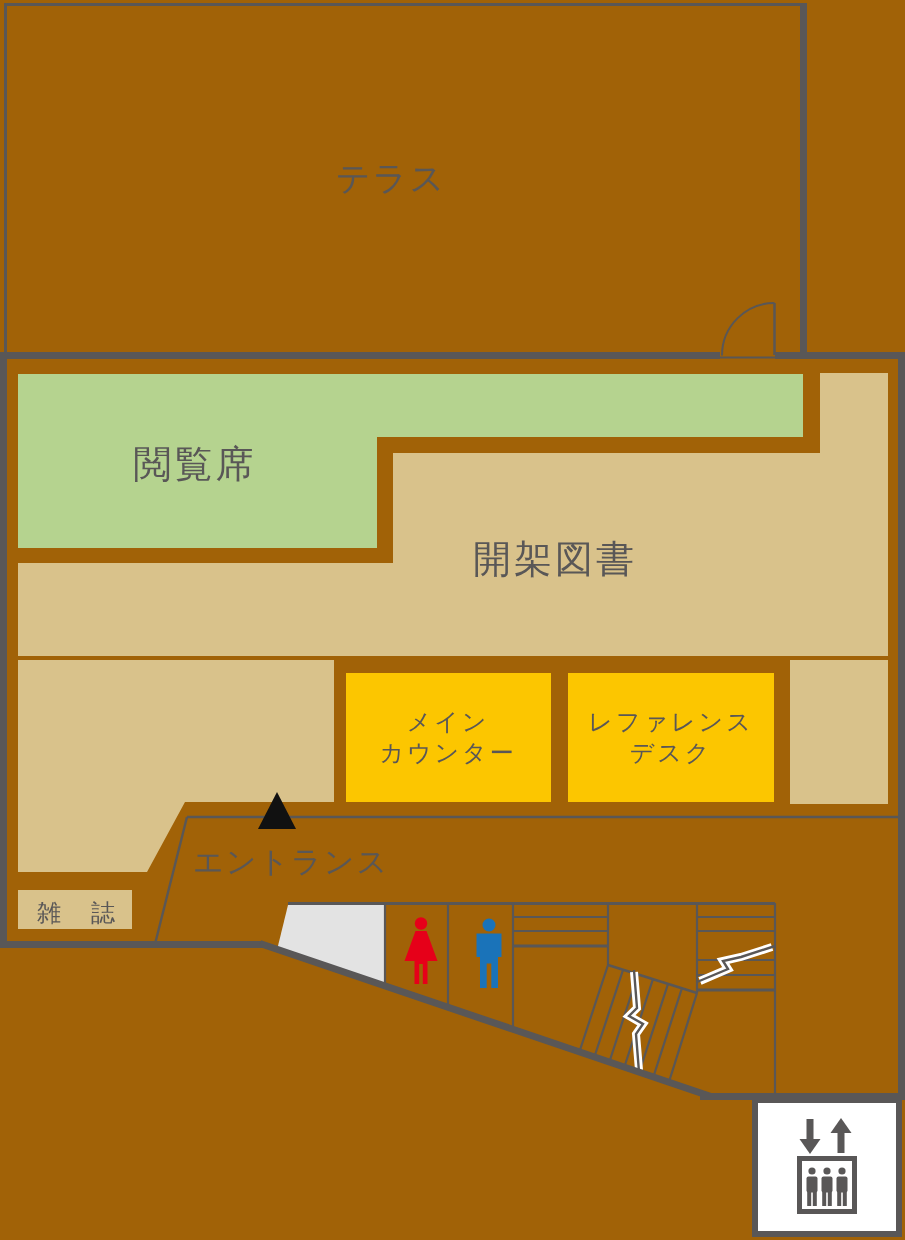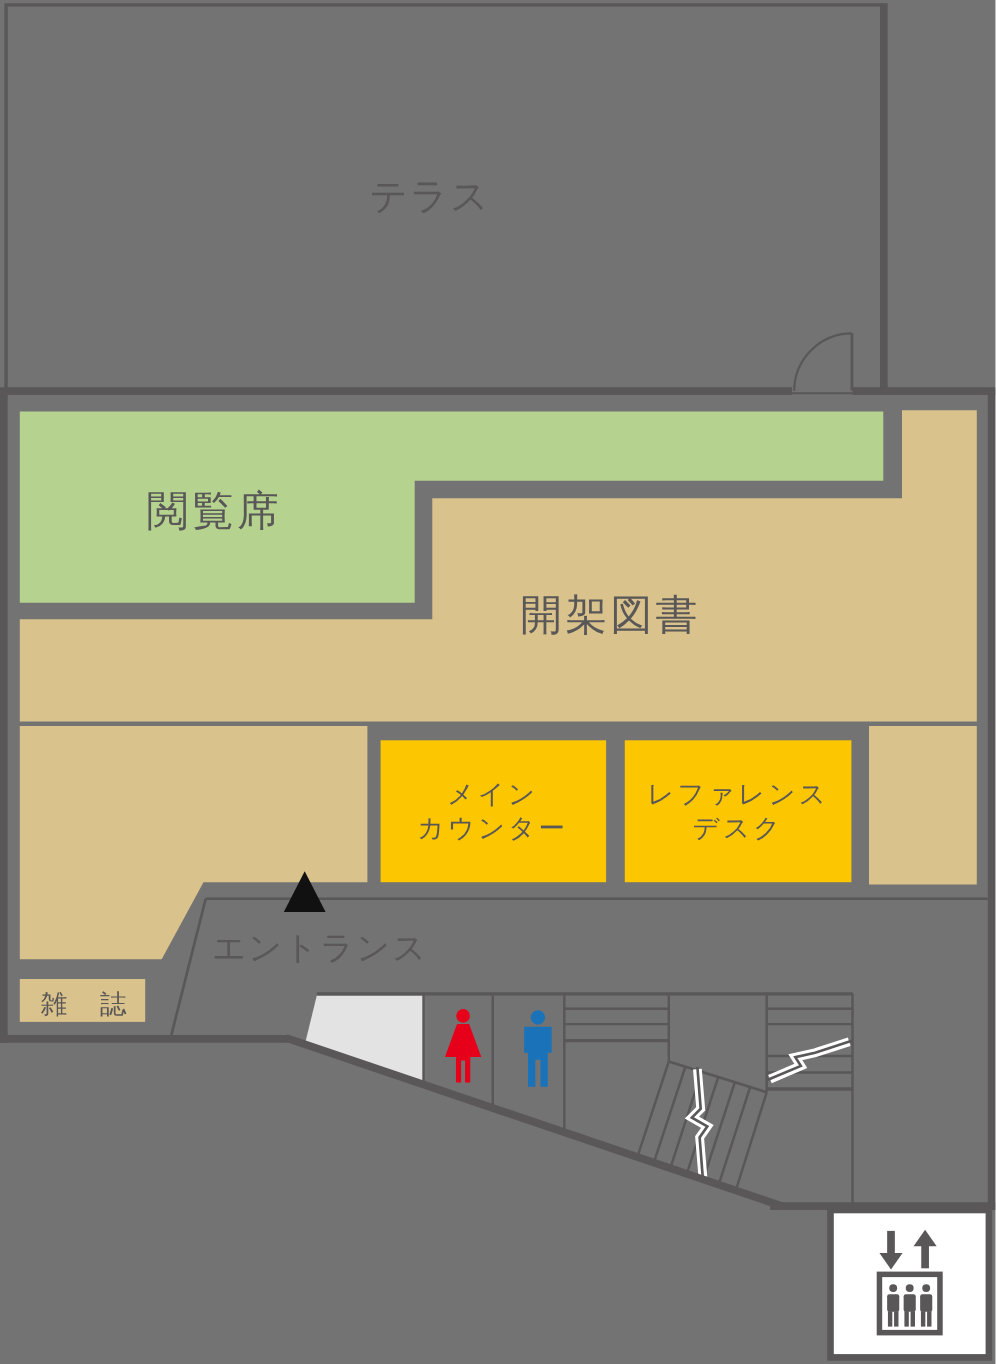--- a/index.html
+++ b/index.html
@@ -4,21 +4,21 @@
 <style>
   html, body {
     margin: 0;
     padding: 0;
     background: #ffffff;
   }
   .plan-wrap {
     position: relative;
     width: 905px;
     height: 1240px;
-    background: #737373;
+    background: #a16207;
     font-family: "Liberation Sans", sans-serif;
   }
   svg { display: block; }
   text {
     font-family: "Liberation Sans", sans-serif;
     fill: #595757;
   }
   .room-label-large { font-size: 38px; letter-spacing: 3px; }
   .room-label-terrace { font-size: 34px; letter-spacing: 2px; }
   .room-label-medium { font-size: 24px; letter-spacing: 3px; }

